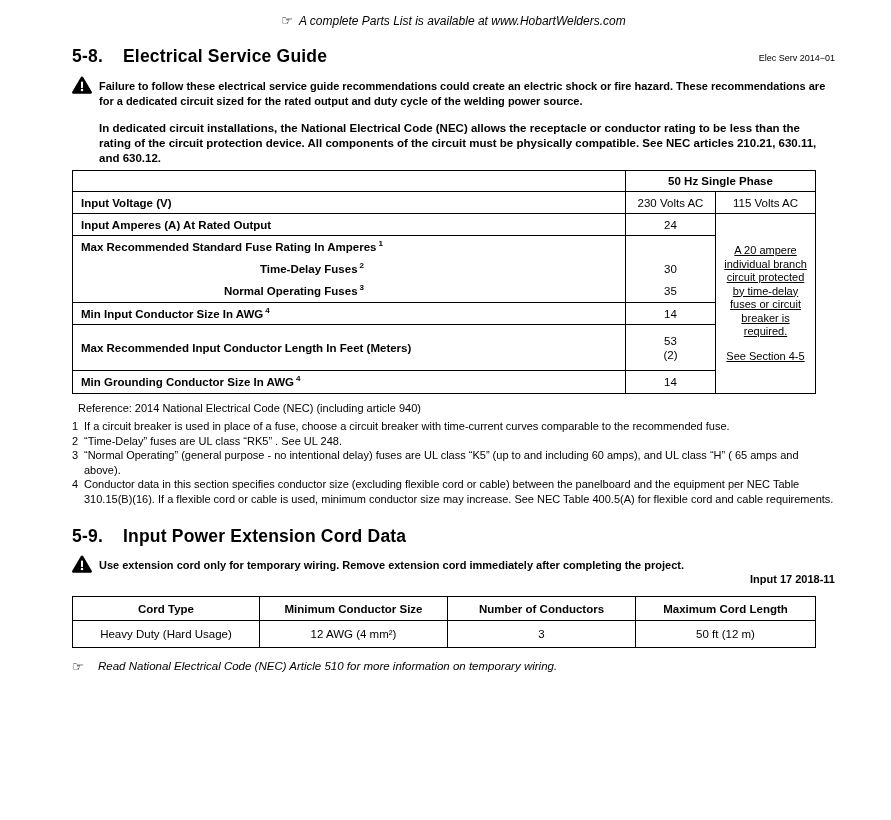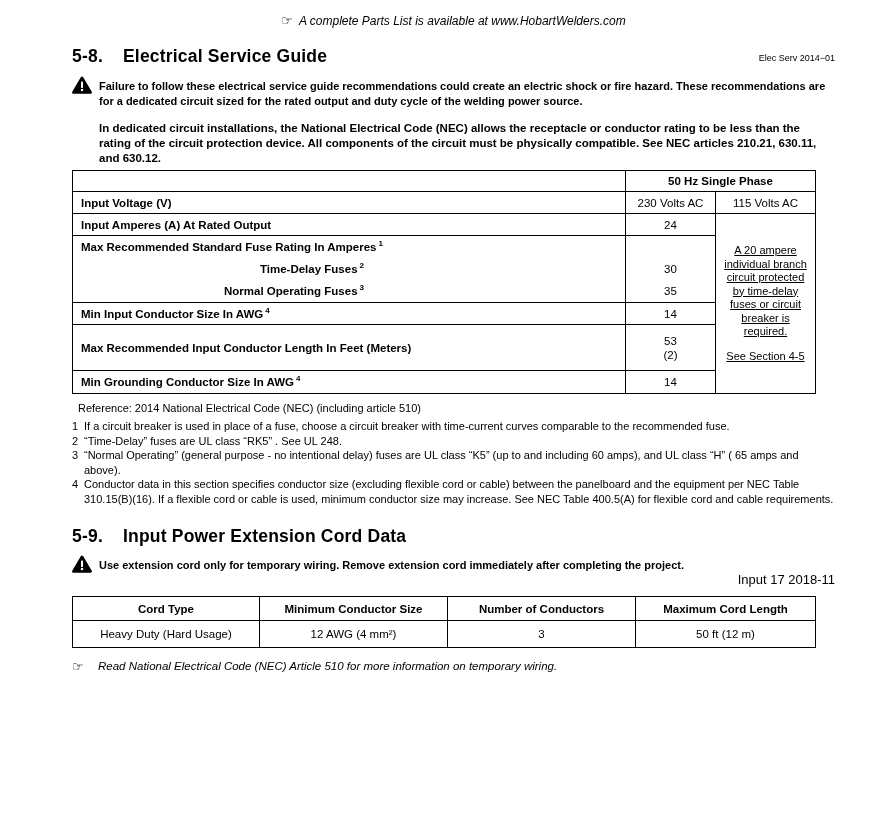--- a/index.html
+++ b/index.html
@@ -32,21 +32,21 @@
   .note-cell .see { margin-top:11px; }
   .fline { height:22px; line-height:22px; }
   .fsub { width:283px; text-align:right; }
   sup { font-size:8px; vertical-align:super; line-height:0; margin-left:2px; }
   .two-line { line-height:14px; }
   .reference { font-size:11px; line-height:14px; margin:7px 0 0 6px; }
   .footnotes { margin-top:4px; }
   .fn { display:flex; font-size:11px; line-height:14.5px; }
   .fn-num { flex:0 0 12px; }
   .fn-text { flex:1; }
-  .code-line { text-align:right; font-size:13px; line-height:11px; margin-top:1px; }
+  .code-line { text-align:right; font-size:11px; line-height:11px; margin-top:1px;font-weight:bold; }
   .t2 { margin-top:11px; }
   .t2 .hrow td { height:23px; font-weight:bold; text-align:center; }
   .t2 .drow td { height:26px; text-align:center; }
   .bottom-notes { display:flex; margin-top:11px; font-style:italic; font-size:11.5px; line-height:15px; }
   .bn-ico { flex:0 0 20px; font-style:normal; font-size:13px; margin-right:6px; }
   .warn-svg { display:block; }
 </style>
 </head>
 <body>
 
@@ -123,21 +123,21 @@
         <div>(2)</div>
       </td>
     </tr>
     <tr style="height:23px">
       <td class="label-cell bold"><span>Min Grounding Conductor Size In AWG</span><sup>4</sup></td>
       <td class="center">14</td>
     </tr>
   </tbody>
     </table>
 
-  <div class="reference">Reference: 2014 National Electrical Code (NEC) (including article 510)</div>
+  <div class="reference">Reference: 2014 National Electrical Code (NEC) (including article 940)</div>
   <div class="footnotes">
     <div class="fn">
       <span class="fn-num">1</span>
       <span class="fn-text">If a circuit breaker is used in place of a fuse, choose a circuit breaker with time-current curves comparable to the recommended fuse.</span>
     </div>
     <div class="fn">
       <span class="fn-num">2</span>
       <span class="fn-text">“Time-Delay” fuses are UL class “RK5” . See UL 248.</span>
     </div>
     <div class="fn">

